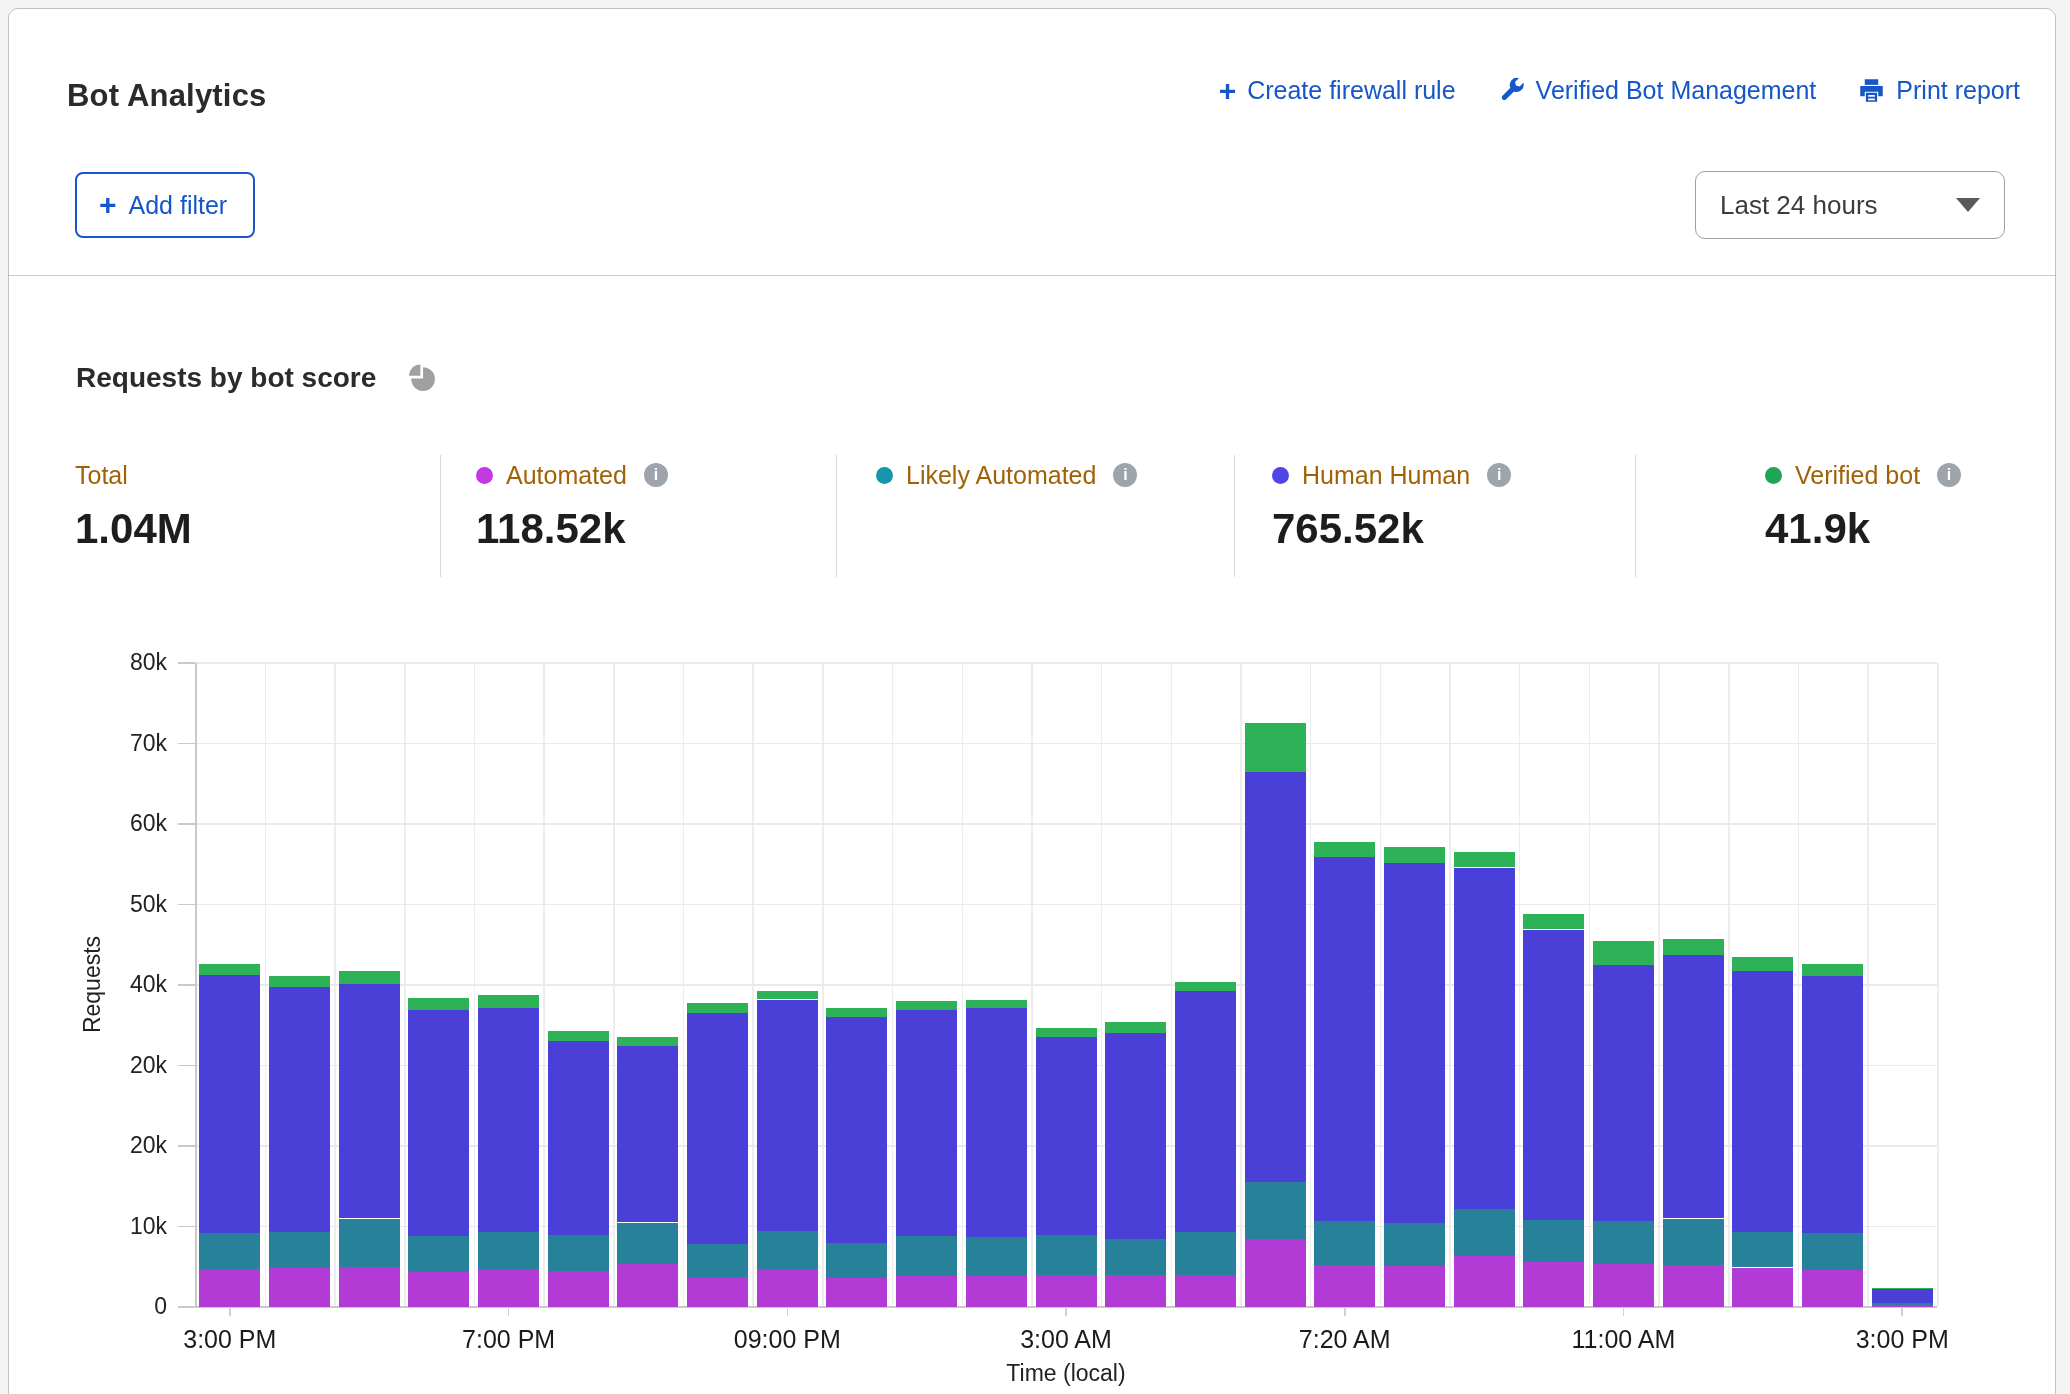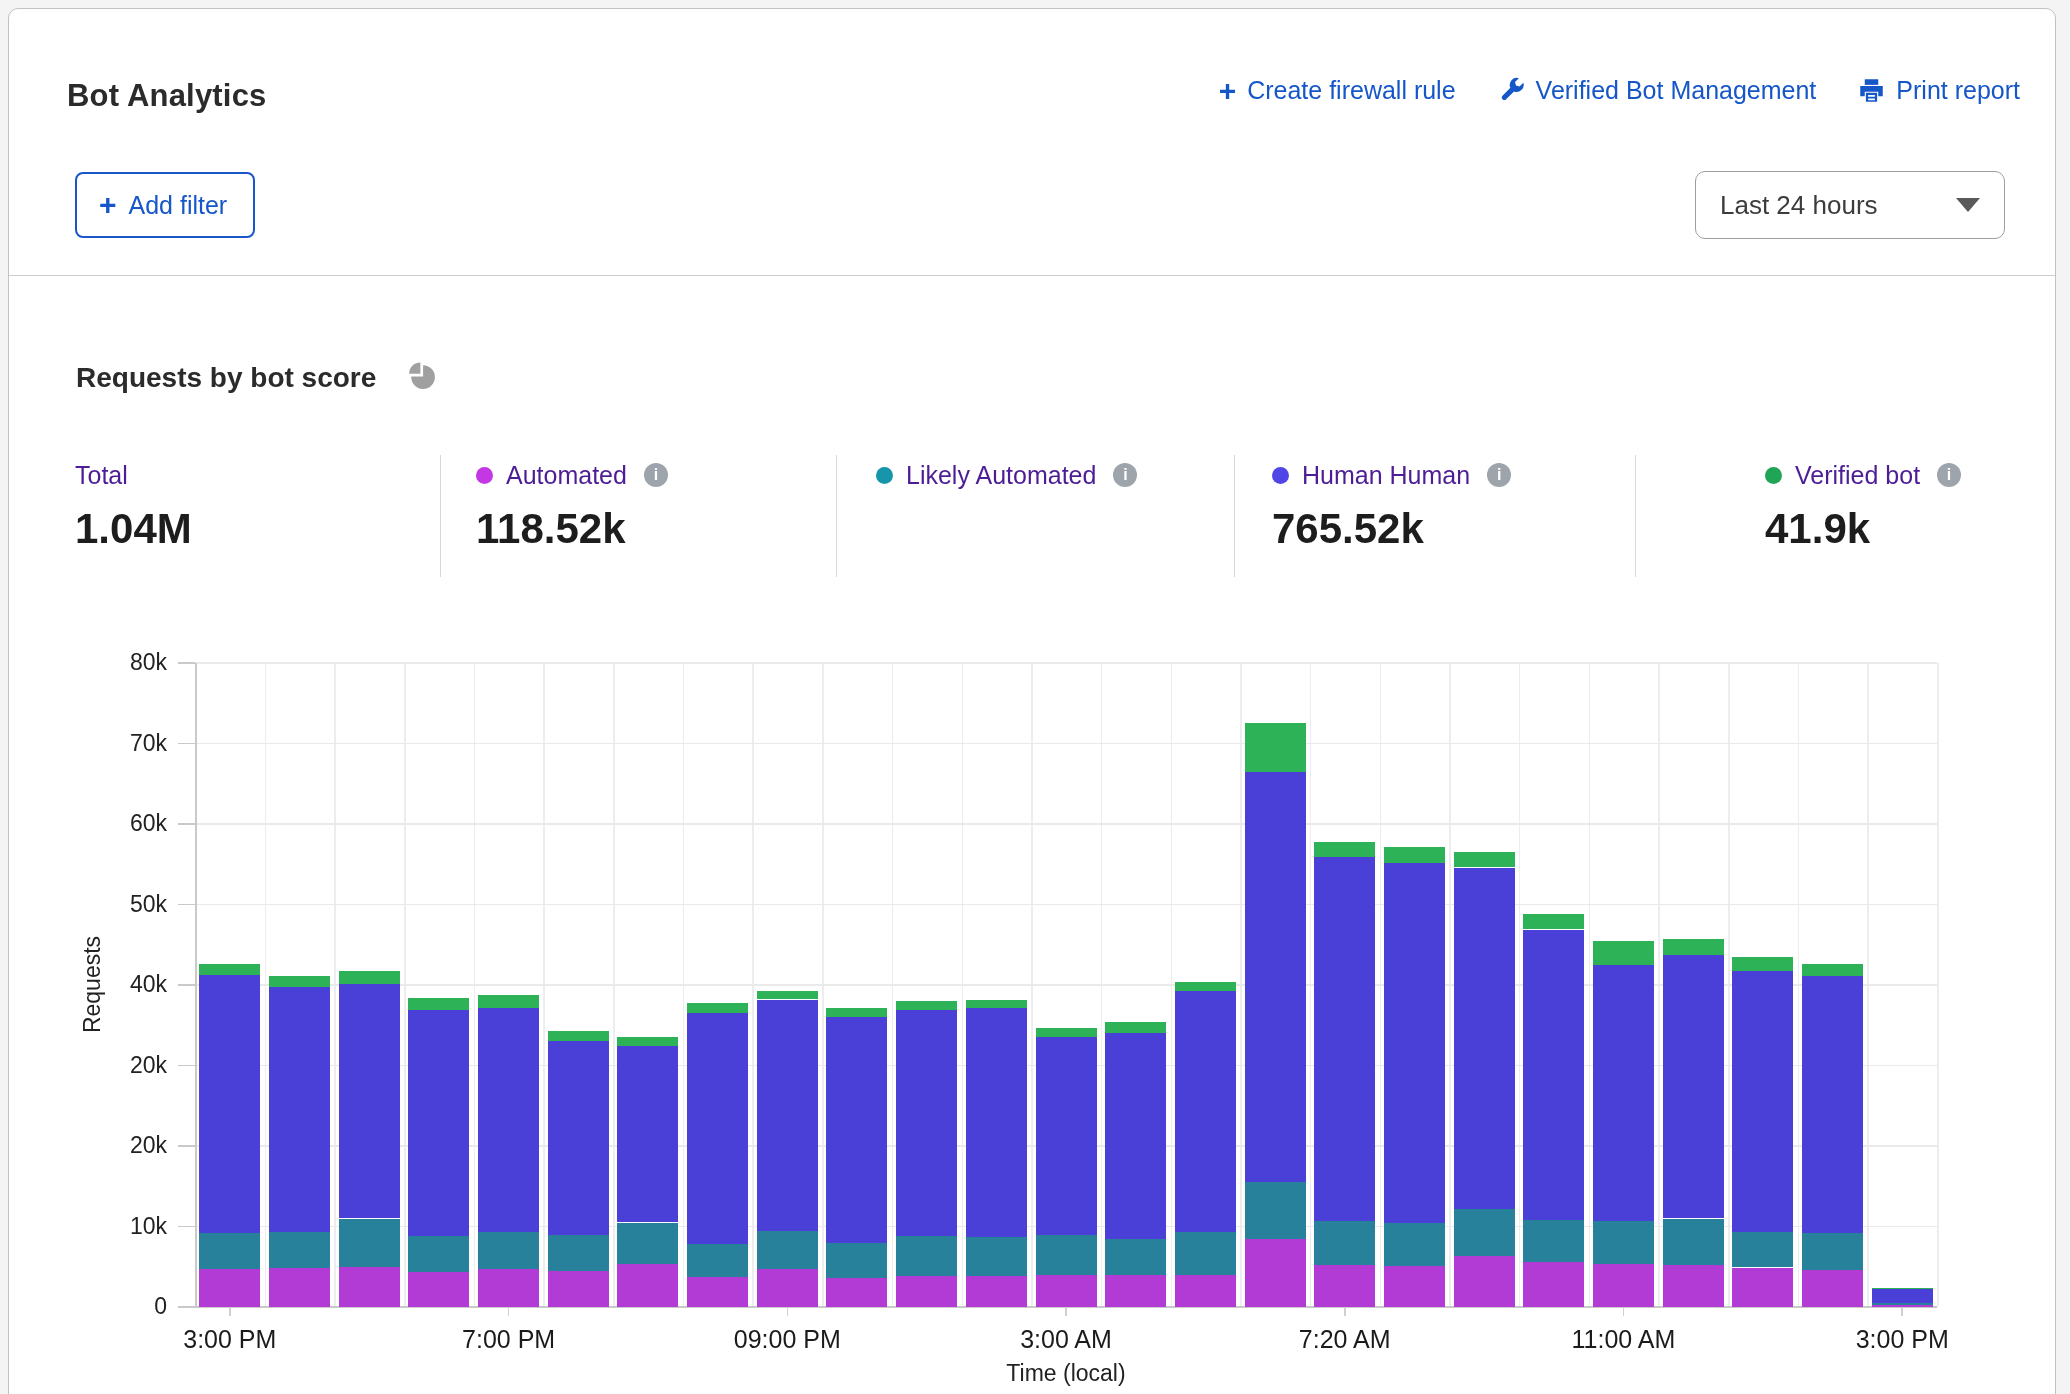--- a/index.html
+++ b/index.html
@@ -43,26 +43,26 @@
     background:#ffffff; border:1.5px solid #9e9e9e; border-radius:10px;
     display:flex; align-items:center; justify-content:space-between;
     padding:0 24px; font-size:26px; color:#3c3c3c; cursor:pointer;
   }
   .caret-down {
     width:0; height:0; border-left:12px solid transparent;
     border-right:12px solid transparent; border-top:14px solid #5a5a5a;
   }
   .section-title-row {
     position:absolute; left:76px; top:362px;
-    display:flex; gap:32px;
+    display:flex; align-items:center; gap:32px;
   }
   .section-title { font-size:28px; font-weight:bold; color:#2b2b2b; }
   .stat-col { position:absolute; top:460px; }
   .stat-head { display:flex; align-items:center; gap:13px; height:30px; }
-  .stat-label { font-size:25px; color:#4c1d95; }
+  .stat-label { font-size:25px; color:#a16207; }
   .legend-dot { width:17px; height:17px; border-radius:50%; flex:0 0 auto; }
   .info-icon {
     width:24px; height:24px; border-radius:50%; background:#9ea4ab;
     color:#ffffff; font-size:16px; font-weight:bold;
     display:flex; align-items:center; justify-content:center; margin-left:4px;
   }
   .stat-value { margin-top:15px; font-size:42px; font-weight:bold; color:#1d1d1d; }
   .stat-sep { position:absolute; top:455px; width:0; height:122px; border-left:1.5px solid #d9d9d9; }
   #chart { position:absolute; left:0; top:0; width:2070px; height:1394px; pointer-events:none; }
   #chart .bar-seg { pointer-events:auto; }

